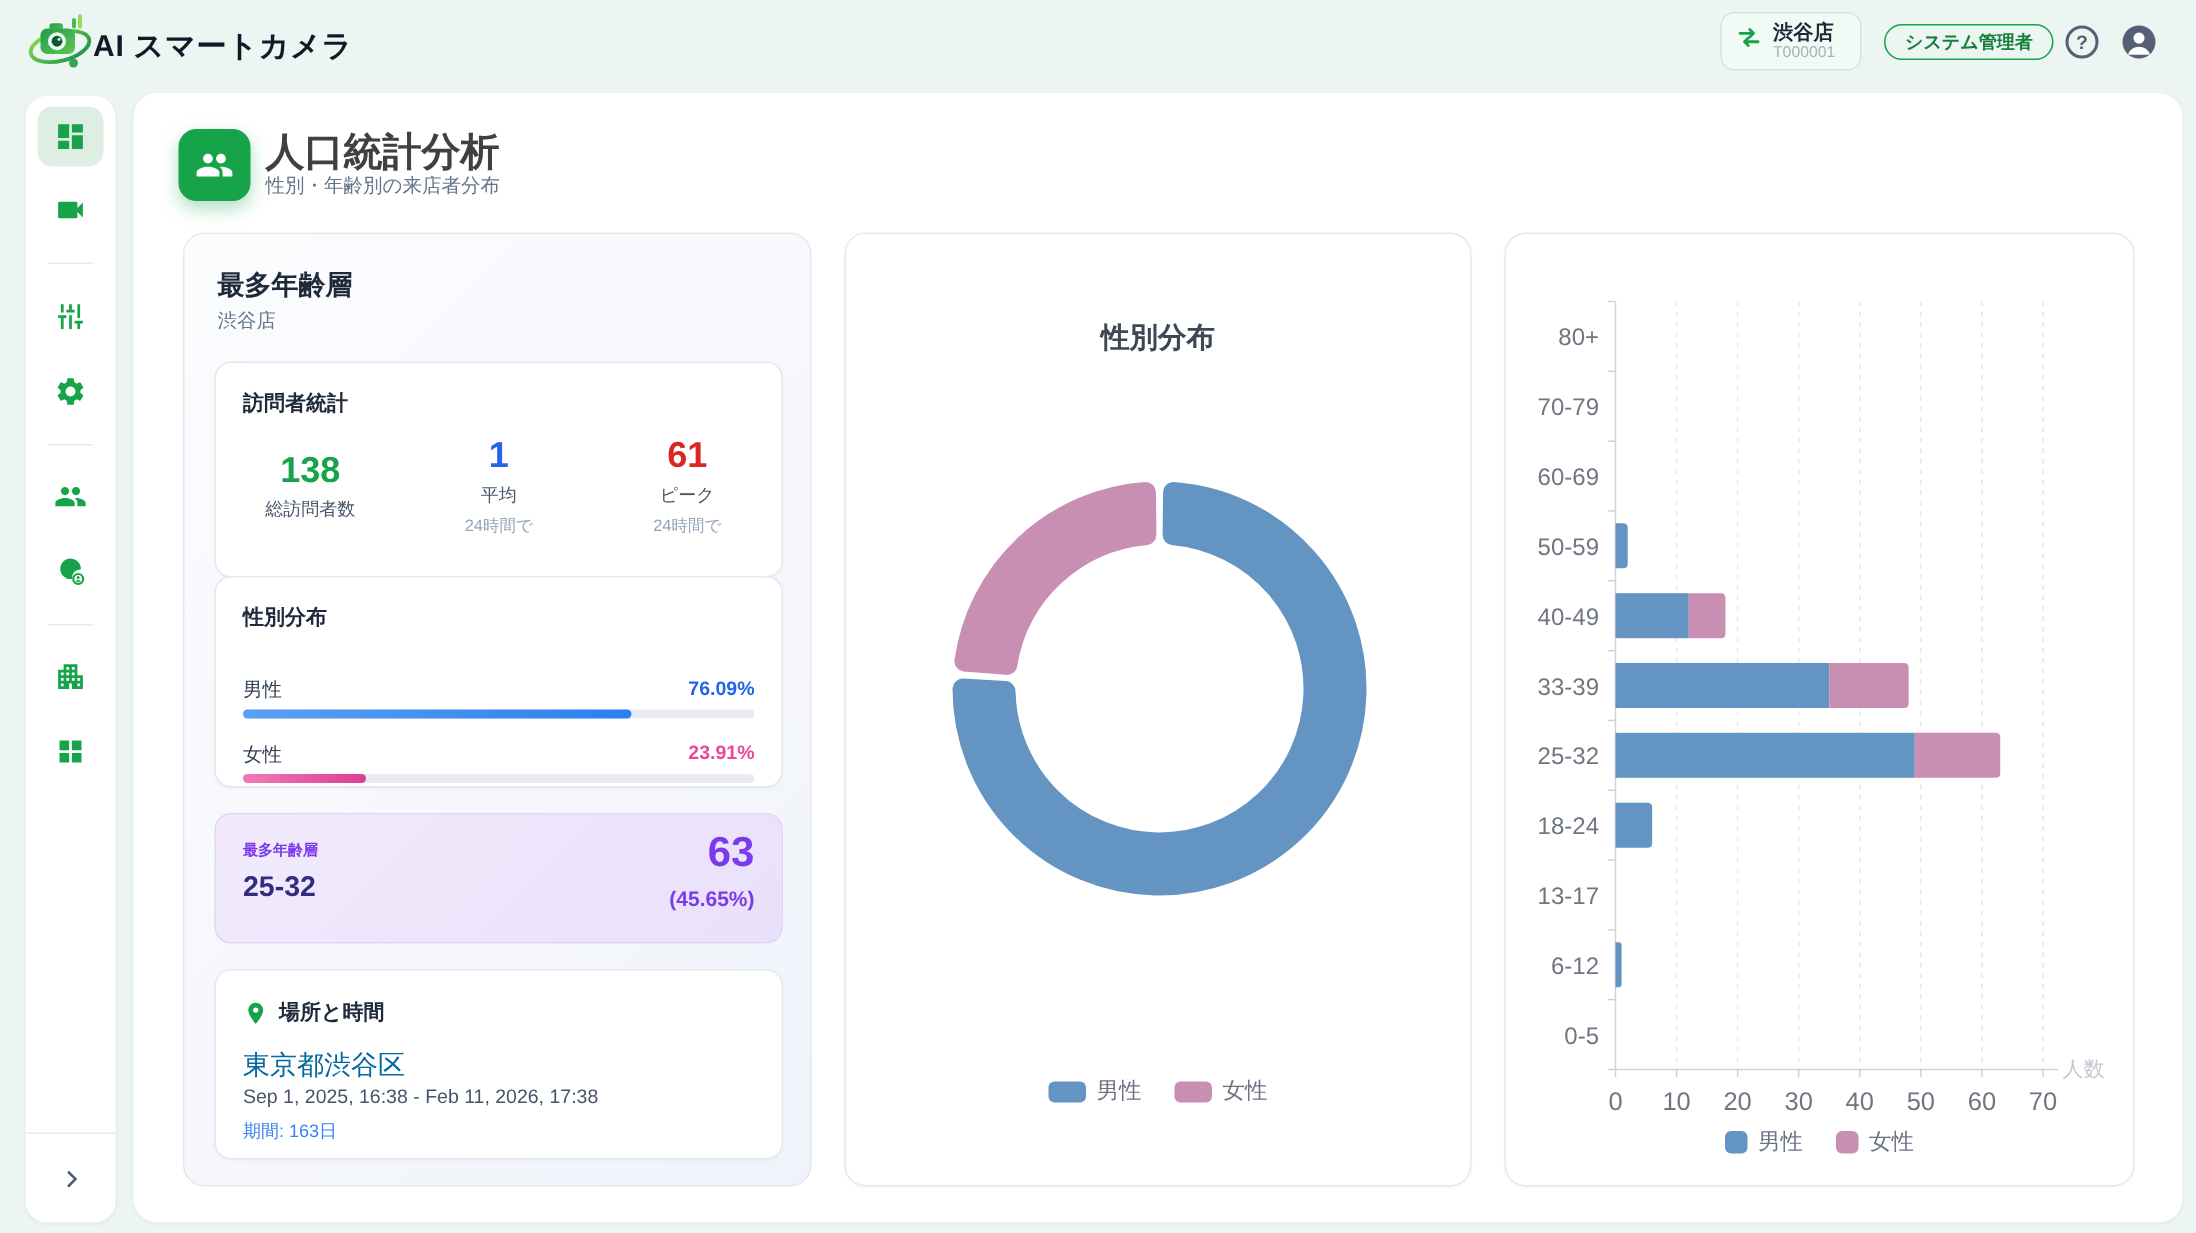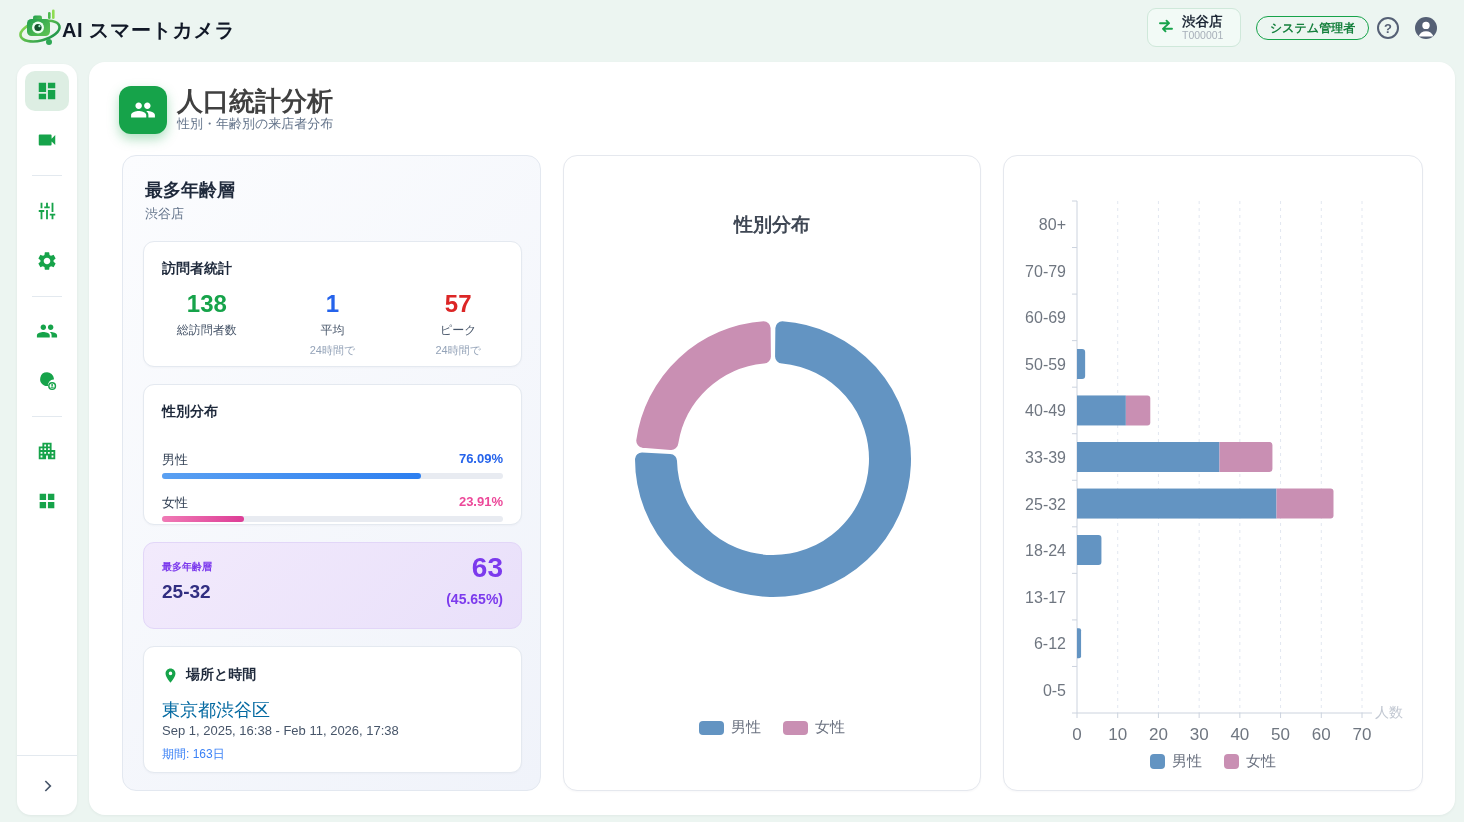--- a/index.html
+++ b/index.html
@@ -44,21 +44,21 @@
   .page-subtitle { position:absolute; left:88px; top:53px; font-size:13px; color:#64748b; }
   .panel { position:absolute; top:93px; height:636px; border-radius:14px; }
   
   .ov { left:33px; width:419px; background:linear-gradient(135deg,#fbfcfe 0%,#f0f3fa 100%);
     border:1px solid #e3e8f0; }
   .ov-title { position:absolute; left:22px; top:22px; font-size:18px; font-weight:bold; color:#1e293b; }
   .ov-store { position:absolute; left:22px; top:49px; font-size:13px; color:#64748b; }
   .ov-card { position:absolute; left:20px; width:379px; background:#fff;
     border:1px solid #e4e9f0; border-radius:11px; box-shadow:0 1px 2px rgba(30,41,59,.03); }
   .ov-card-title { position:absolute; left:18px; top:18px; font-size:14px; font-weight:bold; color:#1e293b; }
-  .stats-row { position:absolute; left:0; top:48px; width:100%; display:flex; text-align:center; }
+  .stats-row { position:absolute; left:0; top:48px; width:100%; display:flex; text-align:center;align-items:center; }
   .stat { flex:1; }
   .stat-value { font-size:24px; font-weight:bold; line-height:1.2; }
   .stat-value.green { color:#16a34a; } .stat-value.blue { color:#2563eb; } .stat-value.red { color:#dc2626; }
   .stat-label { font-size:12px; color:#475569; margin-top:3px; }
   .stat-sub { font-size:11px; color:#94a3b8; margin-top:4px; }
   .g-row { position:absolute; left:18px; right:18px; display:flex; justify-content:space-between; }
   .g-label { font-size:13px; color:#334155; }
   .g-pct { font-size:13px; font-weight:bold; }
   .g-pct.male { color:#2563eb; } .g-pct.female { color:#ec4899; }
   .track { position:absolute; left:18px; right:18px; height:6px; border-radius:3px; background:#e8ebf1; }
@@ -219,34 +219,34 @@
         <path d="M16 11c1.66 0 2.99-1.34 2.99-3S17.66 5 16 5c-1.66 0-3 1.34-3 3s1.34 3 3 3zm-8 0c1.66 0 2.99-1.34 2.99-3S9.66 5 8 5C6.34 5 5 6.34 5 8s1.34 3 3 3zm0 2c-2.33 0-7 1.17-7 3.5V19h14v-2.5c0-2.33-4.67-3.5-7-3.5zm8 0c-.29 0-.62.02-.97.05 1.16.84 1.97 1.97 1.97 3.45V19h6v-2.5c0-2.33-4.67-3.5-7-3.5z"></path>
       </svg>
   </div>
   <h1 class="page-title">人口統計分析</h1>
   <div class="page-subtitle">性別・年齢別の来店者分布</div>
 
   <section class="panel ov">
     <div class="ov-title">最多年齢層</div>
     <div class="ov-store">渋谷店</div>
 
-    <div class="ov-card" style="top:85px;height:126px">
+    <div class="ov-card" style="top:85px;height:144px">
       <div class="ov-card-title">訪問者統計</div>
       <div class="stats-row">
         <div class="stat">
           <div class="stat-value green">138</div>
           <div class="stat-label">総訪問者数</div>
         </div>
         <div class="stat">
           <div class="stat-value blue">1</div>
           <div class="stat-label">平均</div>
           <div class="stat-sub">24時間で</div>
         </div>
         <div class="stat">
-          <div class="stat-value red">57</div>
+          <div class="stat-value red">61</div>
           <div class="stat-label">ピーク</div>
           <div class="stat-sub">24時間で</div>
         </div>
       </div>
     </div>
 
     <div class="ov-card" style="top:228px;height:141px">
       <div class="ov-card-title">性別分布</div>
       <div class="g-row" style="top:66px">
         <span class="g-label">男性</span>

